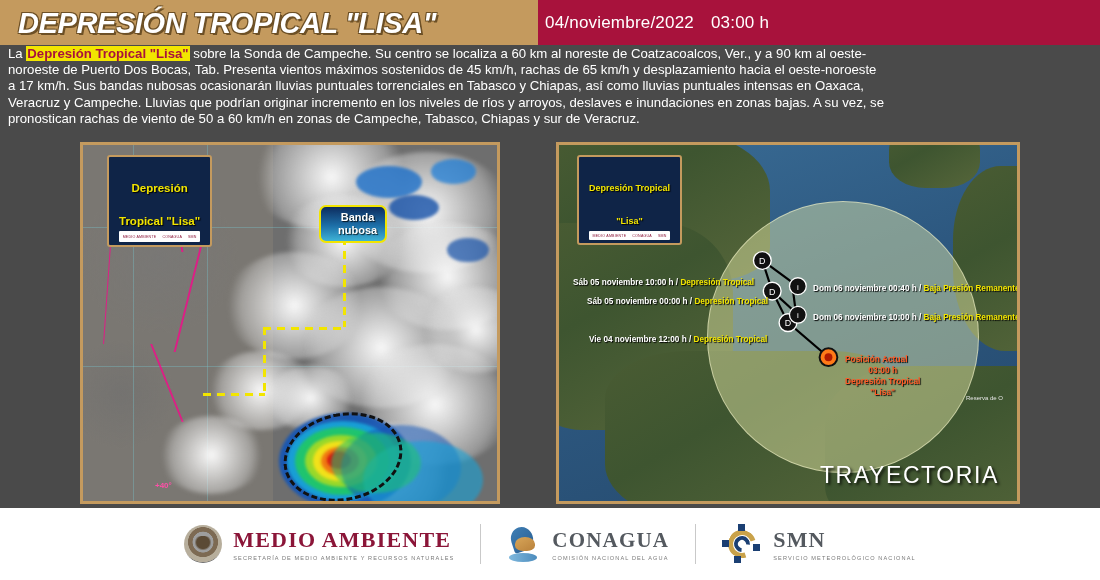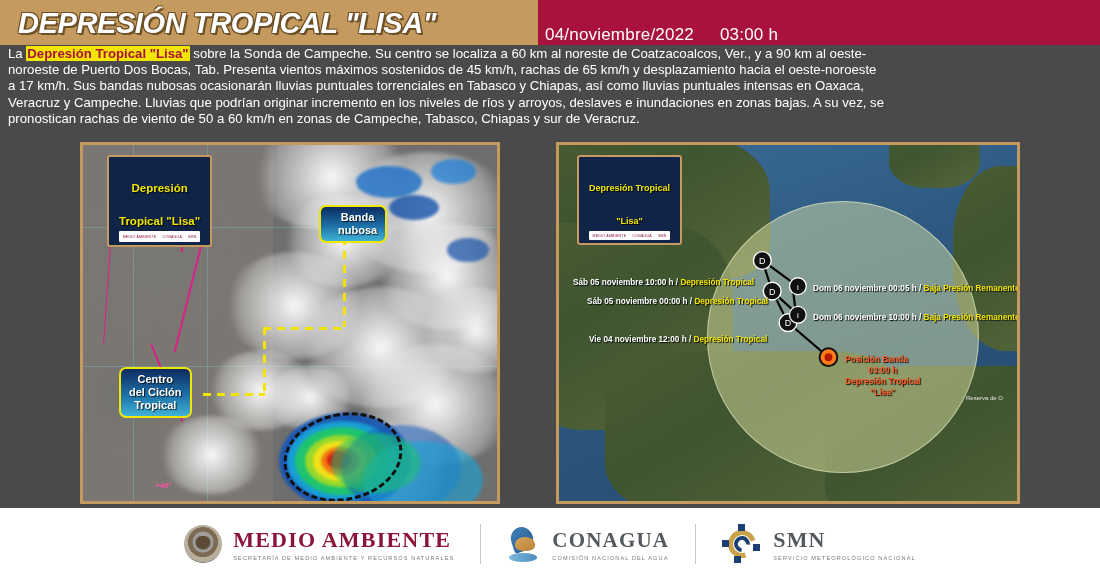--- a/index.html
+++ b/index.html
@@ -24,21 +24,21 @@
   .header-title {
     position: absolute; top: 4px; left: 18px; width: 510px; height: 38px;
     display: flex; align-items: center;
     font-size: 29px; font-weight: bold; font-style: italic;
     color: #ffffff; letter-spacing: -0.4px;
     text-shadow: 2px 2px 0 #6d5026, -1px -1px 0 #6d5026, 1px -1px 0 #6d5026, -1px 1px 0 #6d5026;
     white-space: nowrap;
   }
   .header-meta {
     position: absolute; top: 0; left: 545px; height: 45px; width: 550px;
-    display: flex; align-items: flex-end; gap: 26px;
+    display: flex; align-items: center; gap: 17px;
     color: #ffffff; font-size: 17px; letter-spacing: 0.2px;
     white-space: nowrap;
   }
 
   
   .bulletin {
     position: absolute; top: 46px; left: 8px; width: 1100px; height: 88px;
     color: #ffffff; font-size: 13.2px; line-height: 16.2px;
     white-space: nowrap;
   }
@@ -302,25 +302,20 @@
         <span>MEDIO AMBIENTE</span>
         <span>CONAGUA</span>
         <span>SMN</span>
       </div>
     </div>
 
     <div class="anno" style="left:236px; top:60px;padding-left:17px;">
       <div>Banda</div>
       <div>nubosa</div>
     </div>
-    <div class="anno" style="left:36px; top:222px;">
-      <div>Centro</div>
-      <div>del Ciclón</div>
-      <div>Tropical</div>
-    </div>
 
     <div style="position:absolute; left:72px; top:336px; color:#ff4fa8; font-size:8px; font-weight:bold;">+40°</div>
 
   </div>
 </div>
 
 <div class="panel" id="panel-track">
   <div class="map-canvas">
     <div class="sea"></div>
 
@@ -370,51 +365,52 @@
 
     <div class="tp-label" style="left:14px; top:133px;">
       <span>Sáb 05 noviembre 10:00 h /</span>
       <span class="cat">Depresión Tropical</span>
     </div>
     <div class="tp-label" style="left:28px; top:152px;">
       <span>Sáb 05 noviembre 00:00 h /</span>
       <span class="cat">Depresión Tropical</span>
     </div>
     <div class="tp-label" style="left:254px; top:139px;">
-      <span>Dom 06 noviembre 00:05 h /</span>
+      <span>Dom 06 noviembre 00:40 h /</span>
       <span class="cat">Baja Presión Remanente</span>
     </div>
     <div class="tp-label" style="left:254px; top:168px;">
       <span>Dom 06 noviembre 10:00 h /</span>
       <span class="cat">Baja Presión Remanente</span>
     </div>
     <div class="tp-label" style="left:30px; top:190px;">
       <span>Vie 04 noviembre 12:00 h /</span>
       <span class="cat">Depresión Tropical</span>
     </div>
 
     <div class="cur-label" style="left:286px; top:209px;">
-      <div>Posición Banda</div>
+      <div>Posición Actual</div>
       <div style="text-align:center;">03:00 h</div>
       <div>Depresión Tropical</div>
       <div style="text-align:center;">"Lisa"</div>
     </div>
 
     <div style="position:absolute; right:14px; top:250px; color:#e6e6e6; font-size:6px;">Reserva de O</div>
 
     <div class="logo-box" style="left:18px; top:10px;">
       <div class="lb-title" style="font-size:9px;">Depresión Tropical</div>
       <div class="lb-title" style="font-size:9px;">"Lisa"</div>
       <div class="lb-strip" style="height:9px;">
         <span>MEDIO AMBIENTE</span>
         <span>CONAGUA</span>
         <span>SMN</span>
       </div>
     </div>
 
+    <div class="panel-caption" style="right:18px; bottom:12px;">TRAYECTORIA</div>
   </div>
 </div>
 
 <div class="footer">
   <div class="footer-inner">
     <div class="f-logo">
       <div class="eagle"></div>
       <div>
         <div class="f-main" style="font-size:22px;">MEDIO AMBIENTE</div>
         <div class="f-sub">SECRETARÍA DE MEDIO AMBIENTE Y RECURSOS NATURALES</div>

